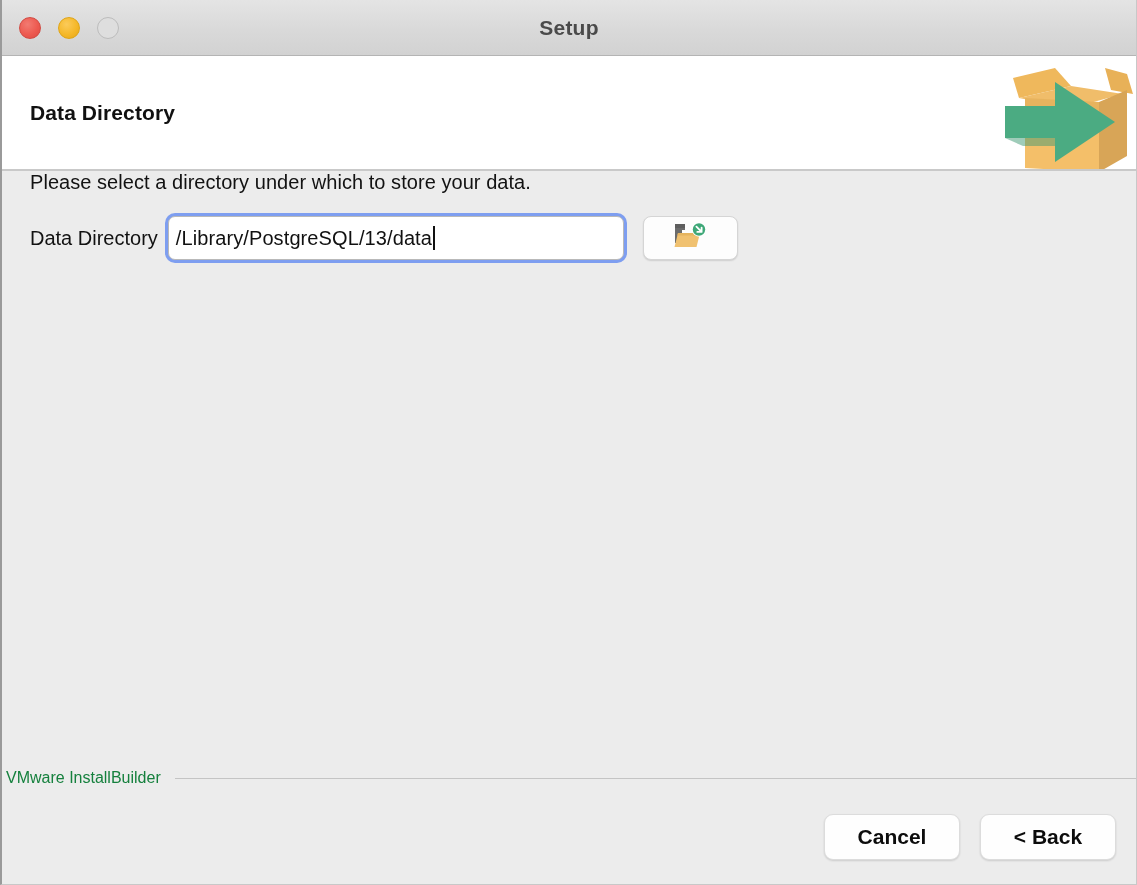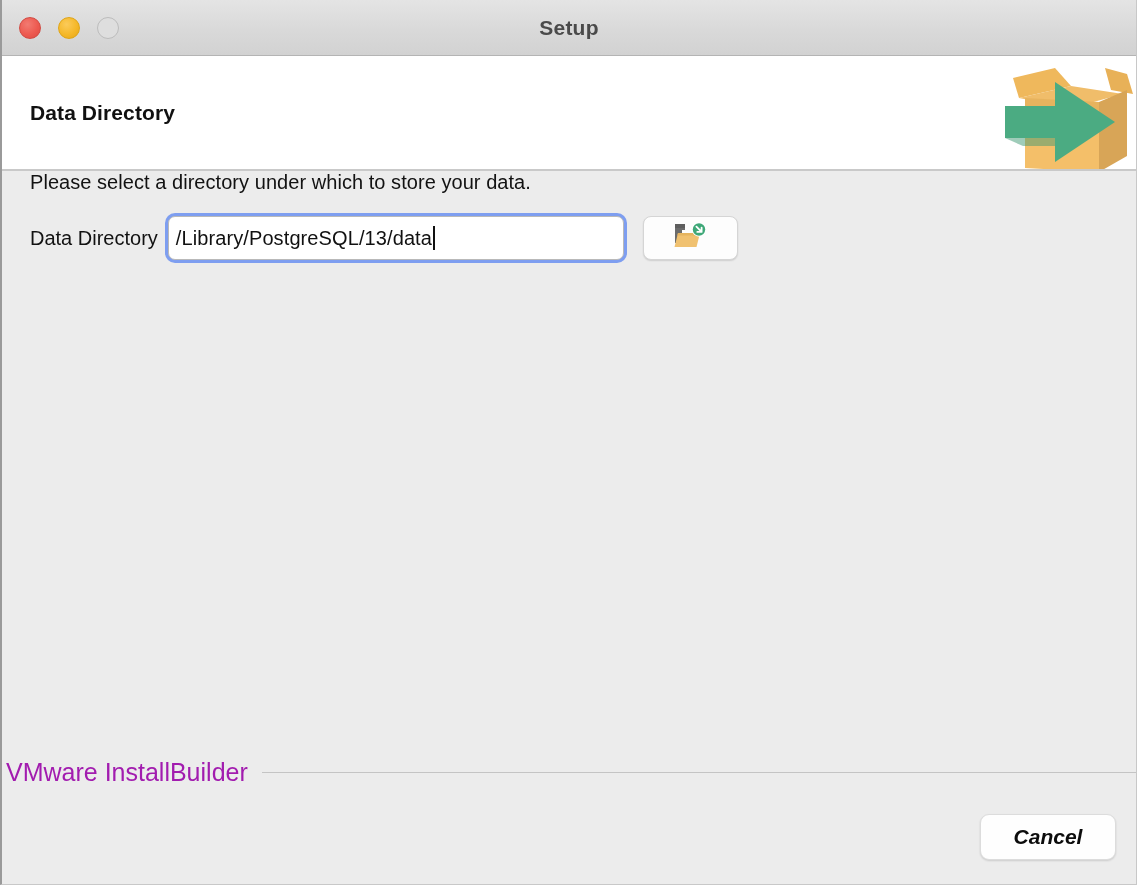--- a/index.html
+++ b/index.html
@@ -175,36 +175,35 @@
     flex: 0 0 auto;
     padding: 0 0 24px 0;
   }
   .brand-row {
     display: flex;
     align-items: center;
     padding-left: 4px;
     padding-right: 0;
   }
   .brand-text {
-    font-size: 25px;
-    color: #a21caf;
+    font-size: 16px;
+    color: #15803d;
     white-space: nowrap;
   }
   .brand-rule {
     flex: 1 1 auto;
     height: 1px;
     background: #c4c4c4;
     margin-left: 14px;
   }
   .btn-row {
     display: flex;
     justify-content: flex-end;
     gap: 20px;
     padding: 27px 20px 0 0;
-    font-style: italic;
   }
   .btn {
     min-width: 136px;
     height: 46px;
     padding: 0 20px;
     box-sizing: border-box;
     border-radius: 9px;
     background: #fefefe;
     border: 1px solid #dcdcdc;
     box-shadow: 0 1px 2px rgba(0,0,0,0.14);
@@ -286,16 +285,17 @@
     </div>
   </div>
 
   <div class="footer">
     <div class="brand-row">
       <span class="brand-text">VMware InstallBuilder</span>
       <span class="brand-rule"></span>
     </div>
     <div class="btn-row">
       <div class="btn">Cancel</div>
+      <div class="btn">&lt; Back</div>
     </div>
   </div>
 
 </div>
 
 </body></html>

